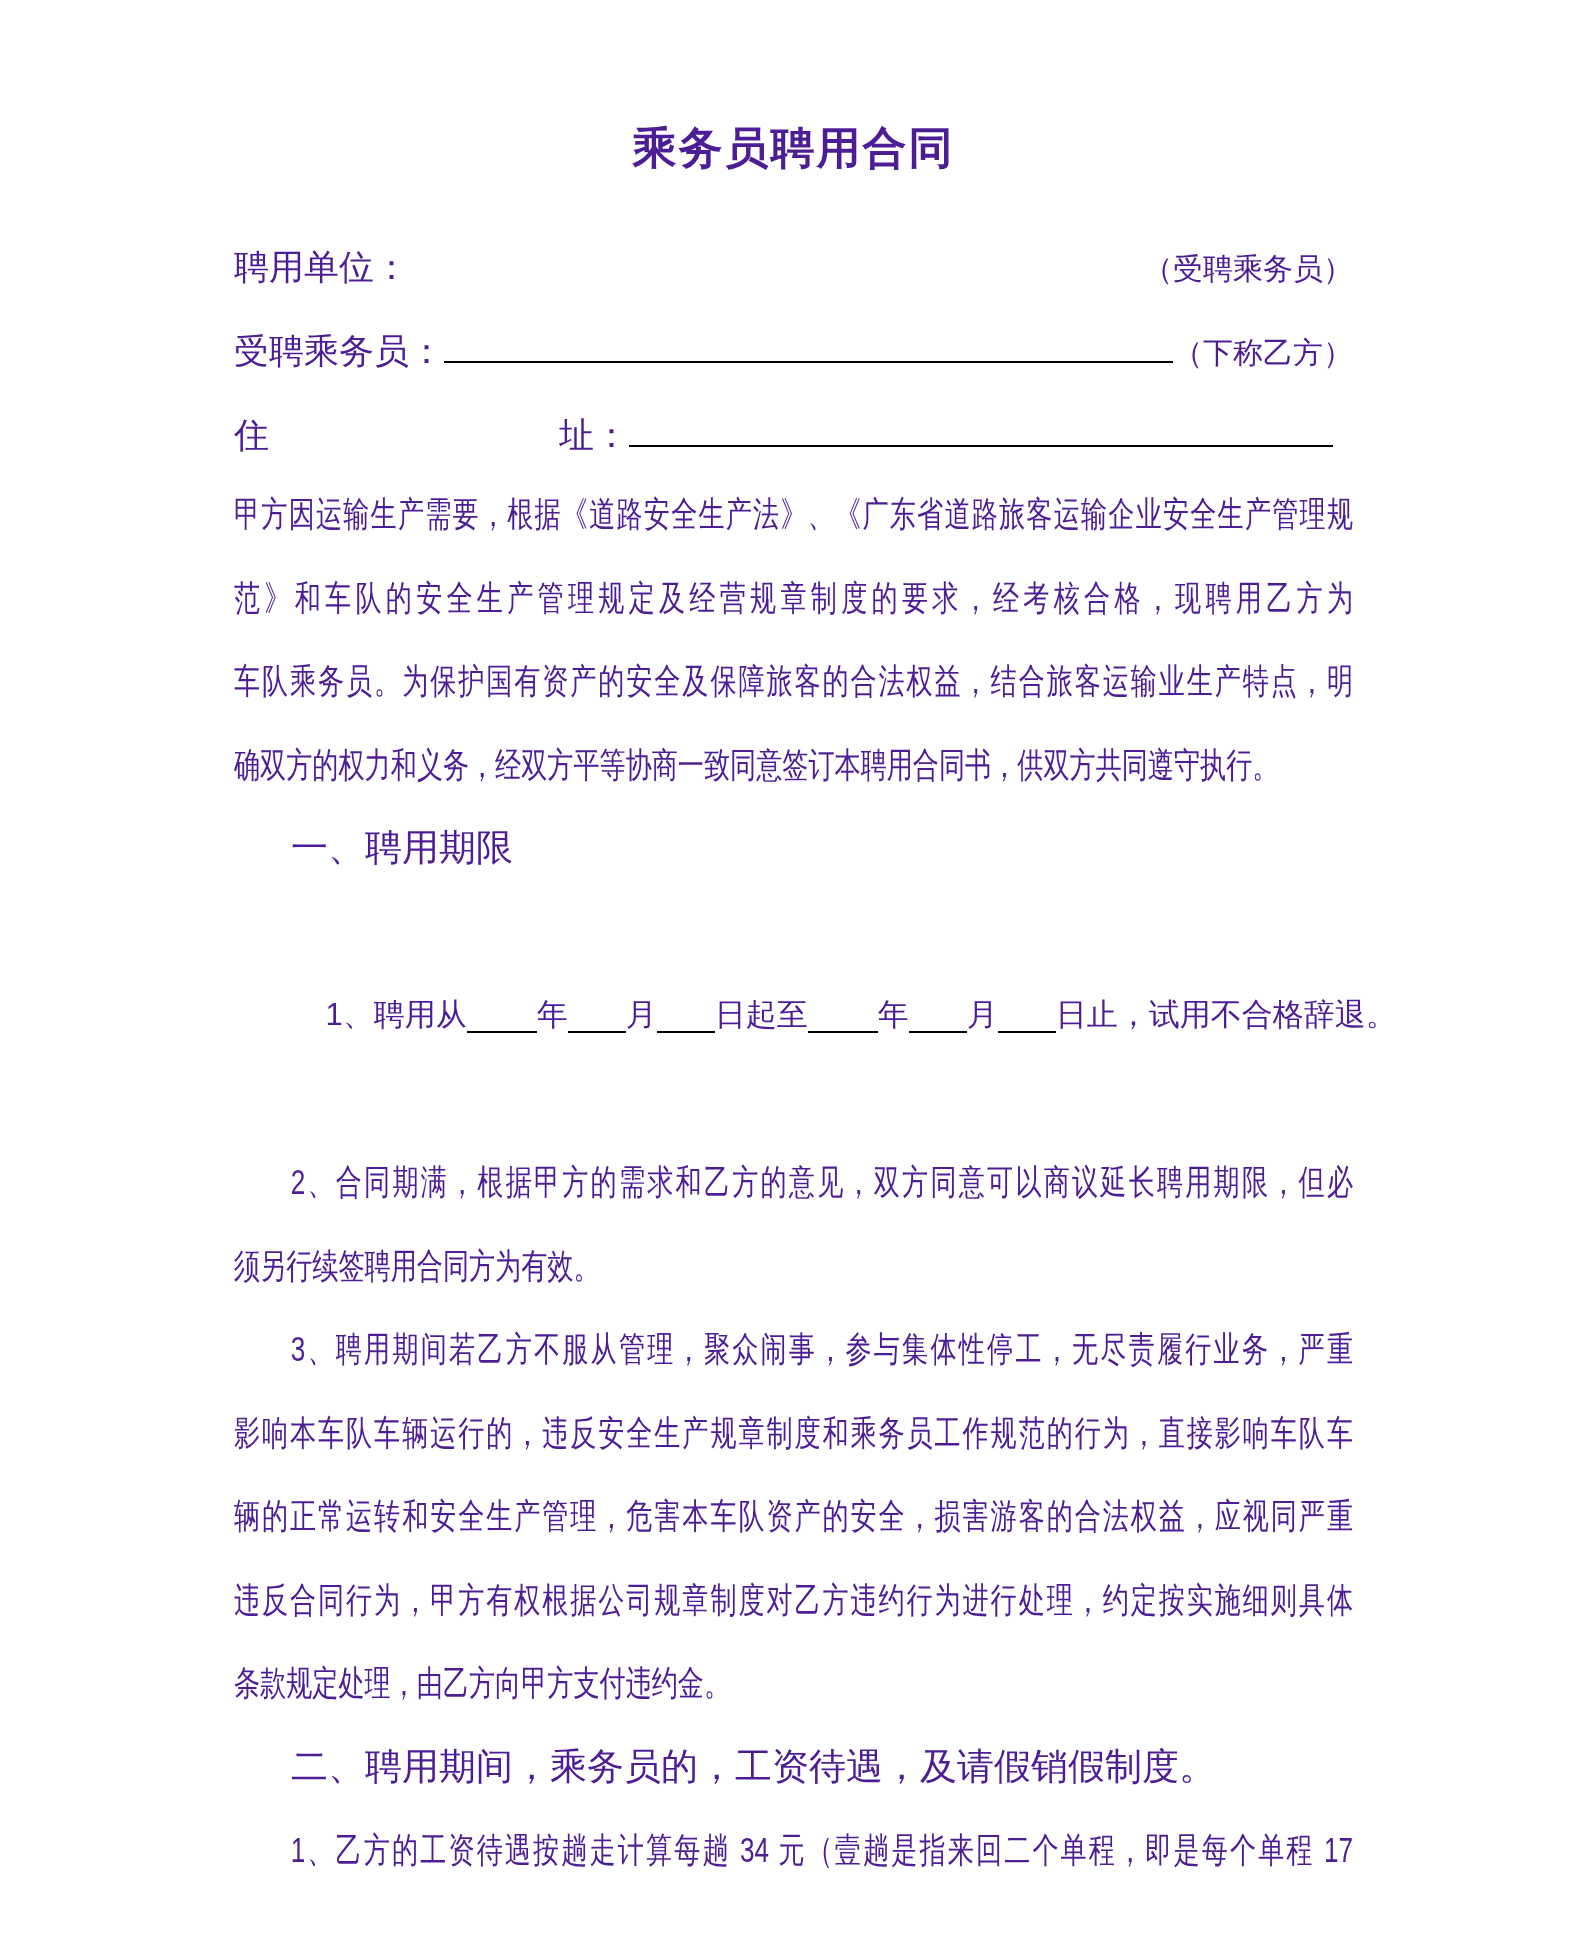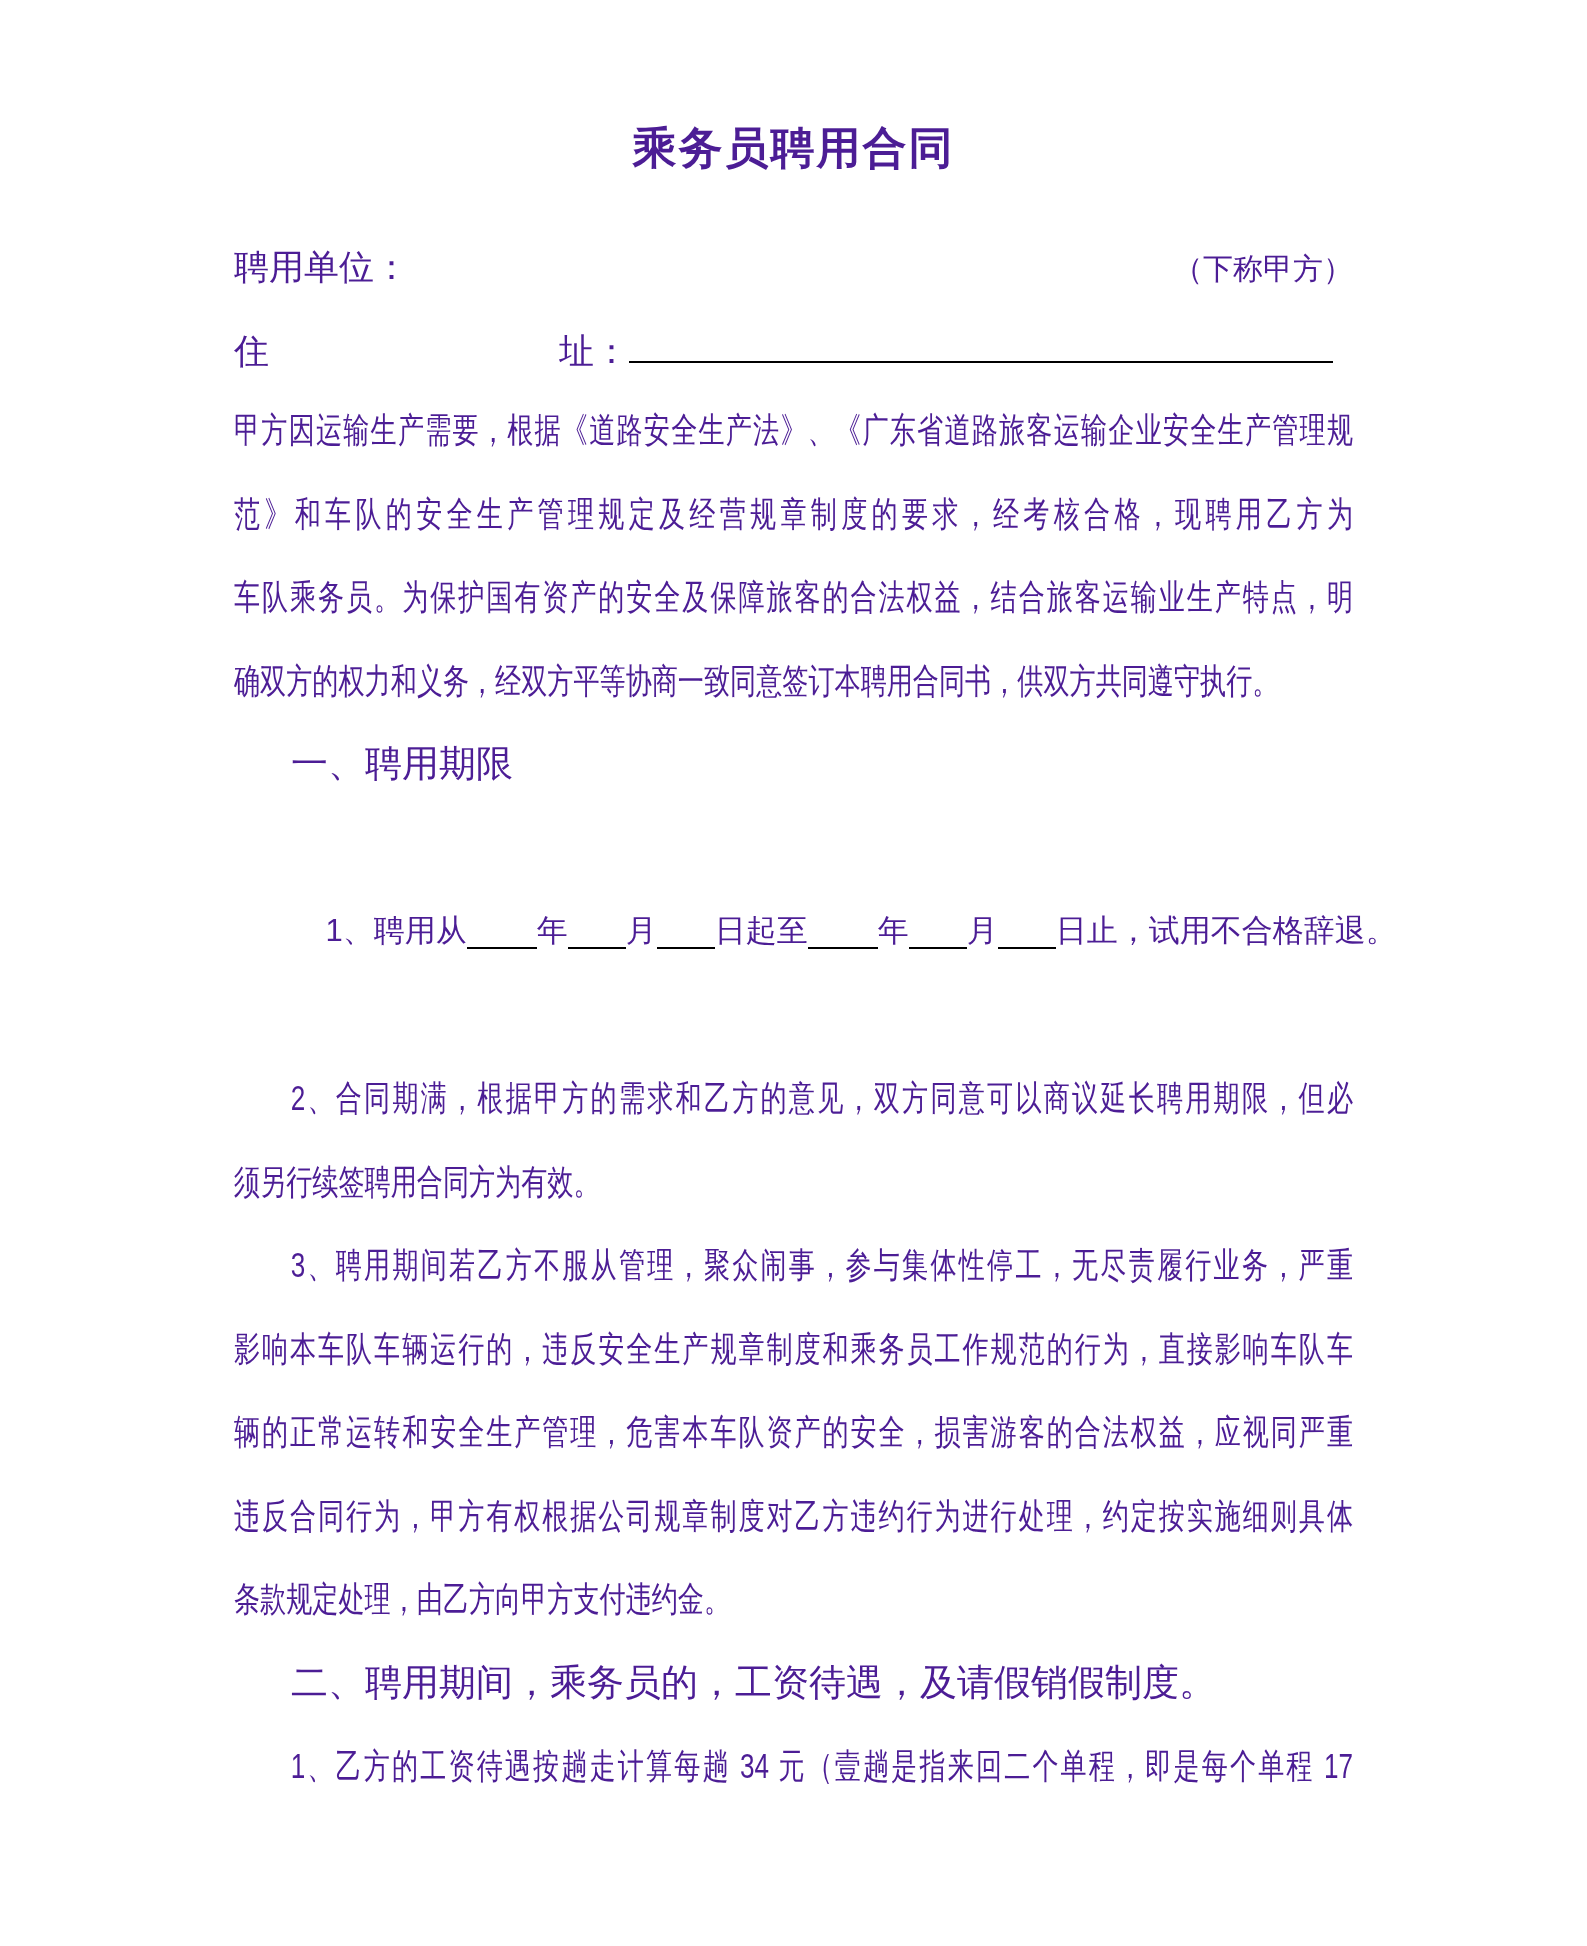--- a/index.html
+++ b/index.html
@@ -80,21 +80,26 @@
 <body>
 
 <div class="page">
 
   <div class="title">乘务员聘用合同</div>
 
   <div>
     <div class="frow">
       <span>聘用单位：</span>
       <span class="spacer"></span>
-      <span class="note">（下称甲方）</span>
+      <span class="note">（受聘乘务员）</span>
+    </div>
+    <div class="frow">
+      <span>受聘乘务员：</span>
+      <span class="fill"></span>
+      <span class="note">（下称乙方）</span>
     </div>
     <div class="frow">
       <span>住</span>
       <span class="gap" style="width:290px"></span>
       <span>址：</span>
       <span class="fill" style="margin-right:20px"></span>
     </div>
   </div>
 
   <div class="zx">

